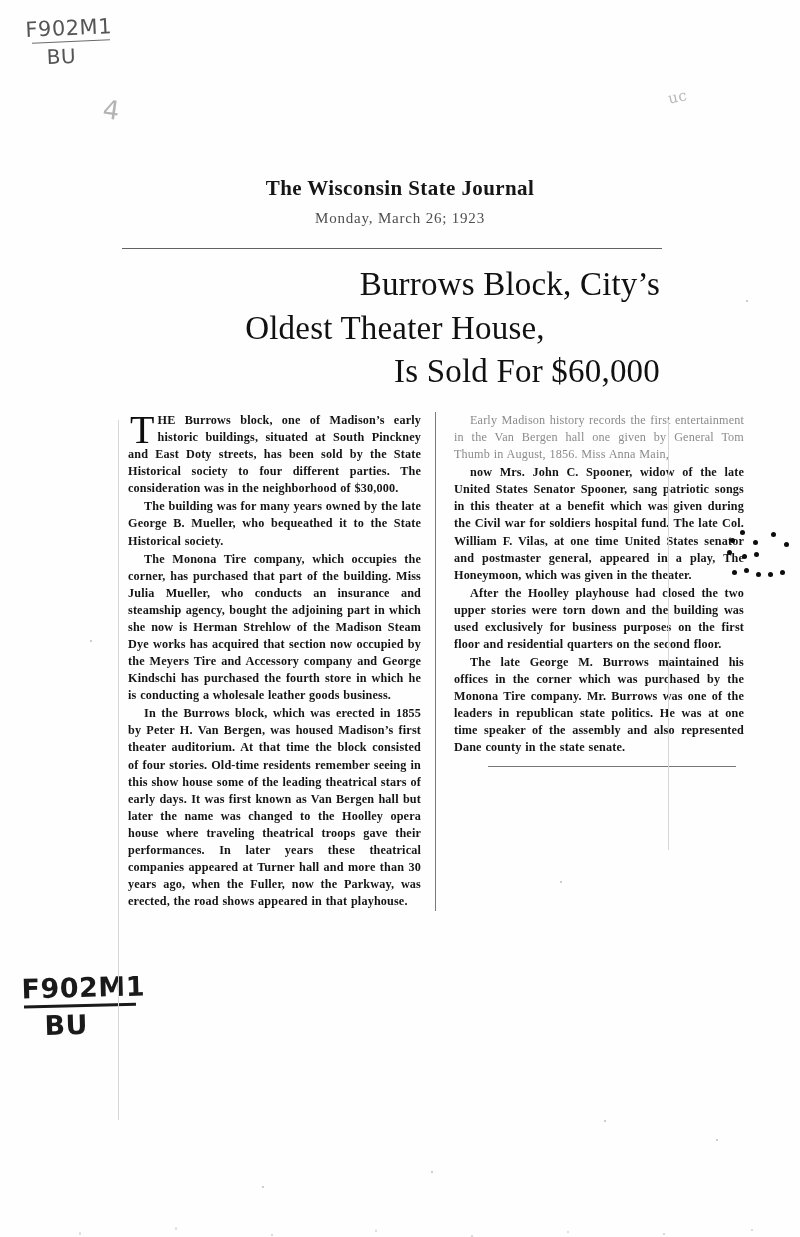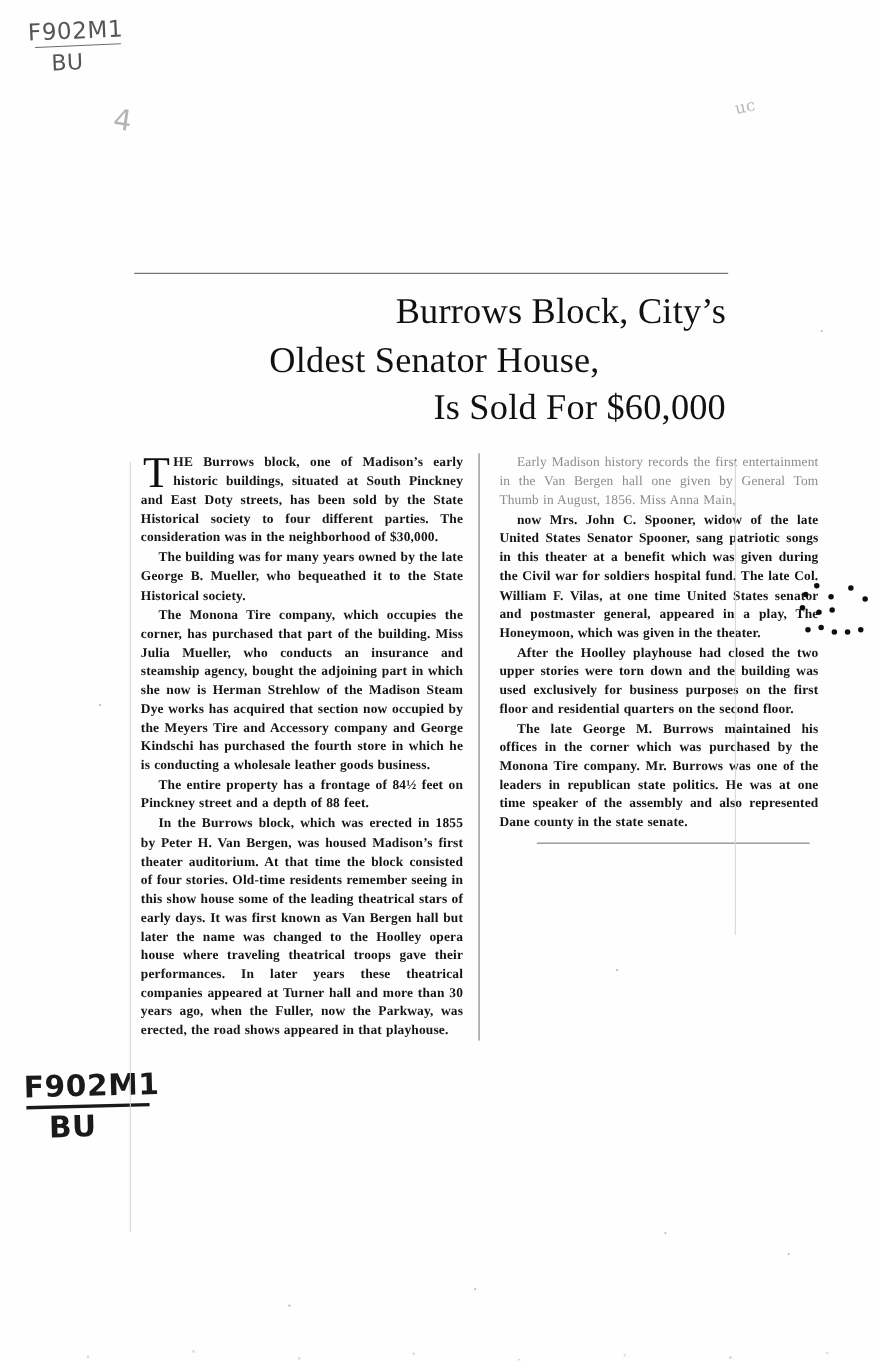--- a/index.html
+++ b/index.html
@@ -244,38 +244,41 @@
 
   <div class="handwriting" id="pencil-check">4</div>
   <div class="handwriting" id="pencil-squiggle">uc</div>
 
   <div class="handwriting" id="mark-bottom">
     <span>F902M1</span>
     <span class="underline"></span>
     <span class="sub">BU</span>
   </div>
 
+  <div id="masthead">
+    <div id="paper-name">The Wisconsin State Journal</div>
+    <div id="paper-date">Monday, March 26; 1923</div>
+  </div>
 
   <div id="clipping">
     <div id="rule-top"></div>
     <div id="headline">
       <span class="hl hl-1">Burrows Block, City’s</span>
-      <span class="hl hl-2">Oldest Senator House,</span>
+      <span class="hl hl-2">Oldest Theater House,</span>
       <span class="hl hl-3">Is Sold For $60,000</span>
     </div>
   </div>
 
   <div id="columns">
     <div class="col" id="col-1">
       <p class="para lead">
         <span class="dropcap">T</span><span>HE Burrows block, one of Madison’s early historic buildings, situated at South Pinckney and East Doty streets, has been sold by the State Historical society to four different parties. The consideration was in the neighborhood of $30,000.</span>
       </p>
       <p class="para">The building was for many years owned by the late George B. Mueller, who bequeathed it to the State Historical society.</p>
       <p class="para">The Monona Tire company, which occupies the corner, has purchased that part of the building. Miss Julia Mueller, who conducts an insurance and steamship agency, bought the adjoining part in which she now is Herman Strehlow of the Madison Steam Dye works has acquired that section now occupied by the Meyers Tire and Accessory company and George Kindschi has purchased the fourth store in which he is conducting a wholesale leather goods business.</p>
-      <p class="para">The entire property has a frontage of 84½ feet on Pinckney street and a depth of 88 feet.</p>
       <p class="para">In the Burrows block, which was erected in 1855 by Peter H. Van Bergen, was housed Madison’s first theater auditorium. At that time the block consisted of four stories. Old-time residents remember seeing in this show house some of the leading theatrical stars of early days. It was first known as Van Bergen hall but later the name was changed to the Hoolley opera house where traveling theatrical troops gave their performances. In later years these theatrical companies appeared at Turner hall and more than 30 years ago, when the Fuller, now the Parkway, was erected, the road shows appeared in that playhouse.</p>
     </div>
 
     <div class="col" id="col-2">
       <p class="para faded">Early Madison history records the first entertainment in the Van Bergen hall one given by General Tom Thumb in August, 1856. Miss Anna Main,</p>
       <p class="para">now Mrs. John C. Spooner, widow of the late United States Senator Spooner, sang patriotic songs in this theater at a benefit which was given during the Civil war for soldiers hospital fund. The late Col. William F. Vilas, at one time United States senator and postmaster general, appeared in a play, The Honeymoon, which was given in the theater.</p>
       <p class="para">After the Hoolley playhouse had closed the two upper stories were torn down and the building was used exclusively for business purposes on the first floor and residential quarters on the second floor.</p>
       <p class="para">The late George M. Burrows maintained his offices in the corner which was purchased by the Monona Tire company. Mr. Burrows was one of the leaders in republican state politics. He was at one time speaker of the assembly and also represented Dane county in the state senate.</p>
       <div id="rule-col2-bottom"></div>
     </div>

